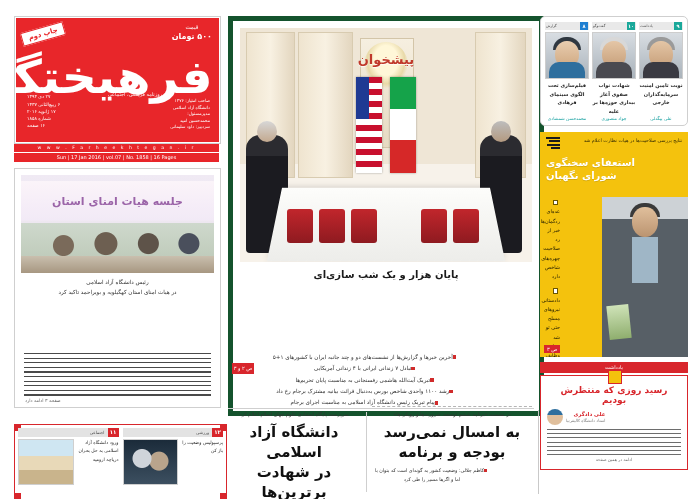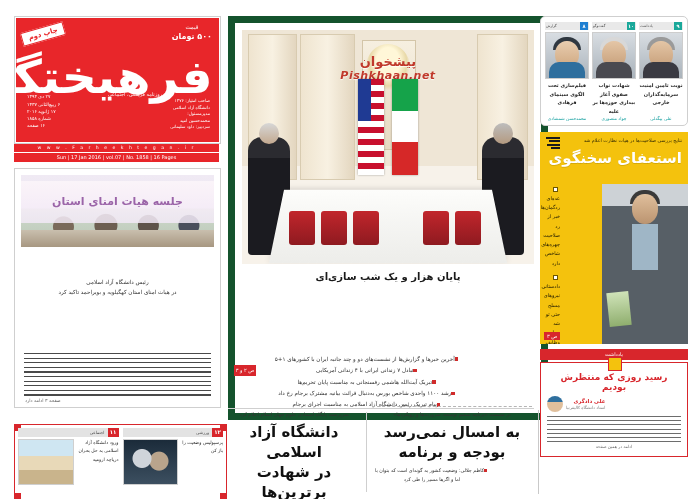--- a/index.html
+++ b/index.html
@@ -79,21 +79,21 @@
     text-align:center;line-height:9px;direction:ltr;
     border-top:1px solid #fff;
   }
 
   
   .leftcol{
     position:absolute;left:14px;top:168px;width:205px;height:238px;
     border:1px solid #cfcfcf;background:#fff;
   }
   .leftphoto{
-    position:absolute;left:6px;top:6px;width:193px;height:72px;
+    position:absolute;left:6px;top:6px;width:193px;height:98px;
     background:
       radial-gradient(circle at 22% 72%,#7a6a5a 0 10px,rgba(0,0,0,0) 11px),
       radial-gradient(circle at 44% 70%,#6d5f51 0 11px,rgba(0,0,0,0) 12px),
       radial-gradient(circle at 66% 70%,#5e5349 0 10px,rgba(0,0,0,0) 11px),
       radial-gradient(circle at 87% 70%,#4a4f5c 0 10px,rgba(0,0,0,0) 11px),
       linear-gradient(to bottom,#f0eaf4 0%,#ece6f2 46%,#cfd9cd 47%,#b9c6b4 100%);
     overflow:hidden;
   }
   .leftphoto .banner{
     position:absolute;left:0;right:0;top:6px;height:42px;
@@ -116,21 +116,21 @@
   }
   .leftbody{position:absolute;left:9px;right:9px;top:184px;height:45px;}
   .leftmore{
     position:absolute;left:10px;bottom:4px;
     font-size:4.6px;color:#666;
   }
 
   
   .center{
     position:absolute;left:228px;top:16px;width:306px;height:390px;
-    border:7px solid #14532d;background:#fff;
+    border:5px solid #14532d;background:#fff;
   }
   .mainphoto{
     position:absolute;left:7px;top:7px;width:292px;height:234px;
     overflow:hidden;
     background:
       linear-gradient(to bottom,#efe6d6 0 58%,#f7f2ea 58% 100%);
   }
   .mp-door{
     position:absolute;top:4px;bottom:36%;
     background:linear-gradient(to right,#efe4cf,#f8f1e2,#e3d6bf);
@@ -268,22 +268,22 @@
   .yb-icon{
     position:absolute;left:6px;top:5px;width:14px;height:12px;
     display:flex;flex-direction:column;justify-content:space-between;
   }
   .yb-icon i{display:block;height:2px;background:#1a1a1a;}
   .yb-icon i:nth-child(1){width:100%;}
   .yb-icon i:nth-child(2){width:78%;}
   .yb-icon i:nth-child(3){width:92%;}
   .yb-icon i:nth-child(4){width:64%;}
   .yb-headline{
-    font-size:15px;font-weight:bold;color:#fff;text-align:right;
-    line-height:1.3;margin-top:4px;
+    font-size:10px;font-weight:bold;color:#fff;text-align:left;
+    line-height:1.3;margin-top:11px;
     text-shadow:0 1px 0 rgba(0,0,0,.12);
   }
   .yb-lower{
     position:relative;background:#f4c20d;height:168px;overflow:hidden;
   }
   .yb-photo{
     position:absolute;right:0;bottom:0;width:86px;height:160px;
     background:linear-gradient(to bottom,#cdd2d6 0 14%,#575f66 14% 100%);
   }
   .yb-photo .head{
@@ -445,21 +445,20 @@
 
   <div class="center">
     <div class="mainphoto">
       <div class="mp-door" style="left:2%;width:16%"></div>
       <div class="mp-door" style="left:20%;width:18%"></div>
       <div class="mp-door" style="right:2%;width:17%"></div>
       <div class="mp-panel" style="left:41%;top:10px;width:18%;height:46%"></div>
       <div class="mp-chandelier"></div>
       <div class="watermark">
         <span>پیشخوان</span>
-        <span class="wm2">Pishkhaan.net</span>
       </div>
       <div class="flag flag-us"></div>
       <div class="flag flag-ir"></div>
       <div class="person p-left">
           <div class="head"></div>
         </div>
       <div class="person p-right">
           <div class="head"></div>
         </div>
       <div class="mp-table"></div>
@@ -532,20 +531,21 @@
     <div class="yellowbox">
       <div class="yb-icon">
           <i></i>
           <i></i>
           <i></i>
           <i></i>
         </div>
       <div class="yb-kicker">نتایج بررسی صلاحیت‌ها در هیات نظارت اعلام شد</div>
       <div class="yb-headline">
         <div>استعفای سخنگوی</div>
+        <div>شورای نگهبان</div>
       </div>
     </div>
 
     <div class="yb-lower">
       <div class="yb-photo">
         <div class="hair"></div>
         <div class="head"></div>
         <div class="shirt"></div>
         <div class="folder"></div>
       </div>

